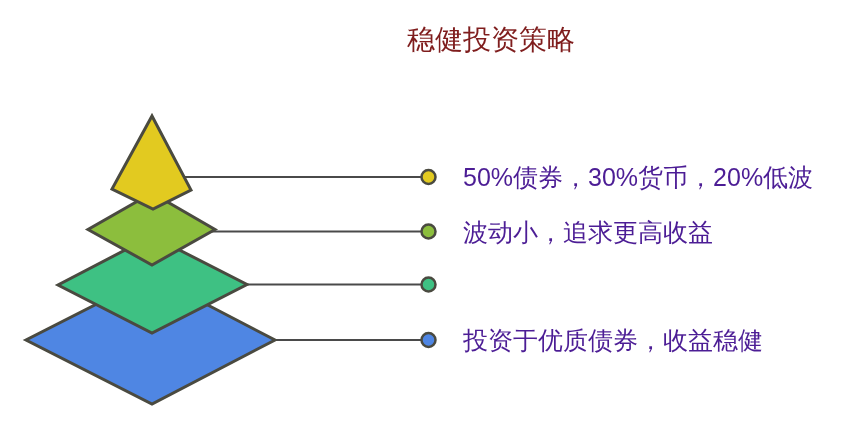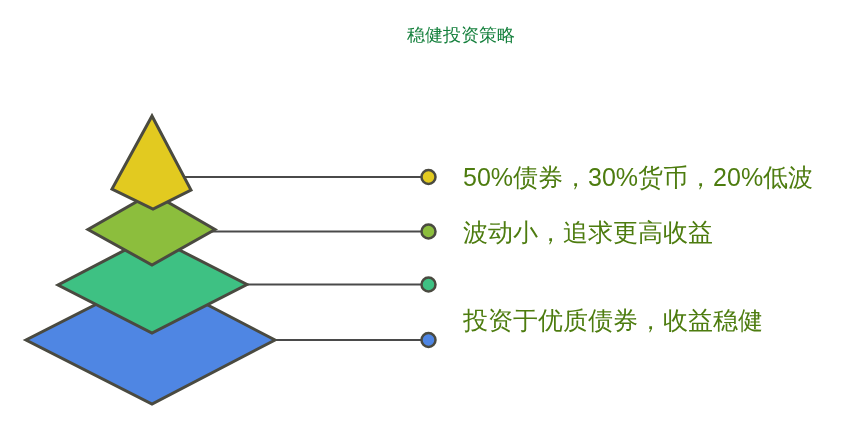--- a/index.html
+++ b/index.html
@@ -7,38 +7,38 @@
     position:relative;
     width:862px;height:436px;
     background:#ffffff;
     overflow:hidden;
     font-family:"Liberation Sans", sans-serif;
   }
   #pyramid-svg{position:absolute;left:0;top:0;}
   .title{
     position:absolute;
     left:407px;top:26px;
-    font-size:18px;
+    font-size:28px;
     line-height:1;
-    color:#15803d;
+    color:#7f1d1d;
     white-space:nowrap;
   }
   .level-label{
     position:absolute;
     left:463px;
     transform:translateY(-50%);
     font-size:25px;
     line-height:1.15;
-    color:#4d7c0f;
+    color:#4c1d95;
     white-space:nowrap;
   }
   .lbl-1{top:177px;}
   .lbl-2{top:232px;}
   .lbl-3{top:285px;}
-  .lbl-4{top:320px;}
+  .lbl-4{top:340px;}
 </style>
 </head>
 <body>
 
 <div id="canvas">
 
   <svg id="pyramid-svg" width="862" height="436" viewBox="0 0 862 436">
 
     <line x1="180" y1="177" x2="421" y2="177" stroke-width="2" stroke="#4a4a4a"></line>
     <line x1="212" y1="231.5" x2="421" y2="231.5" stroke-width="2" stroke="#4a4a4a"></line>

